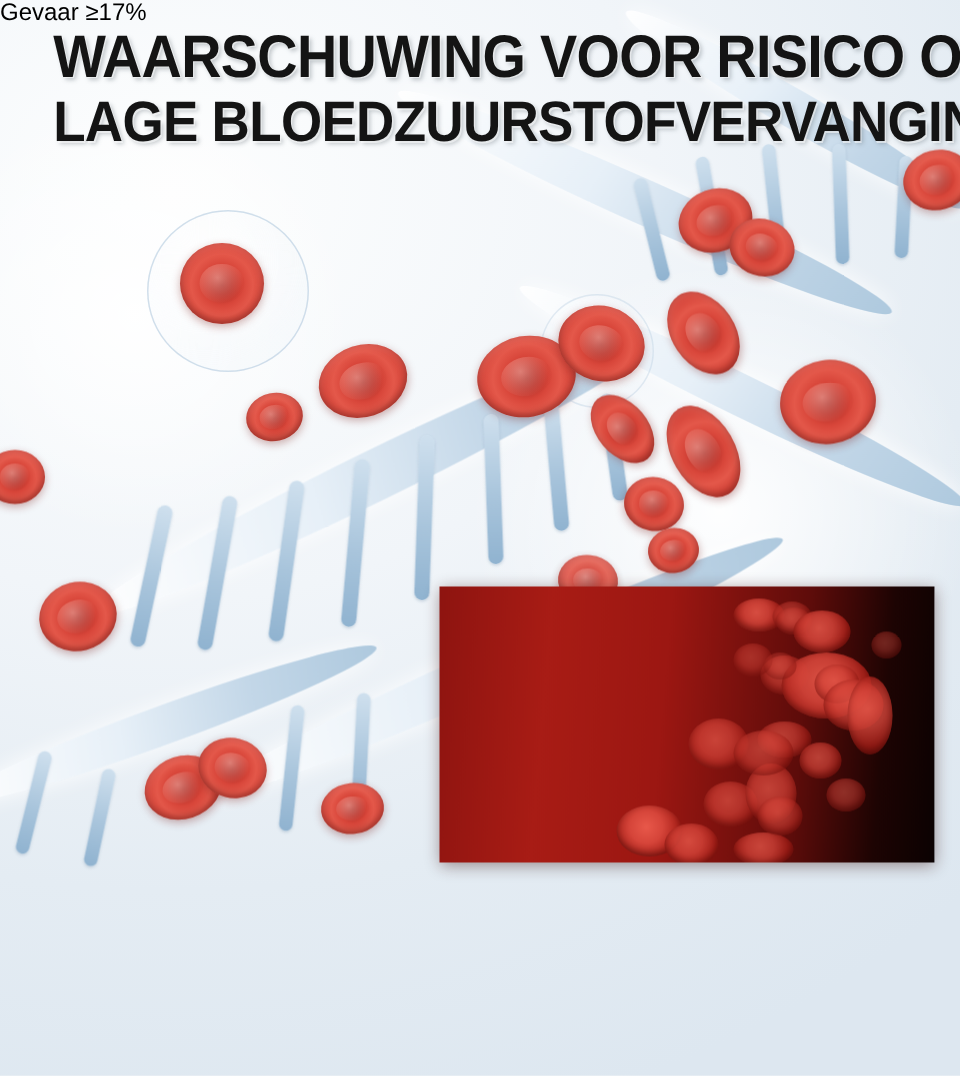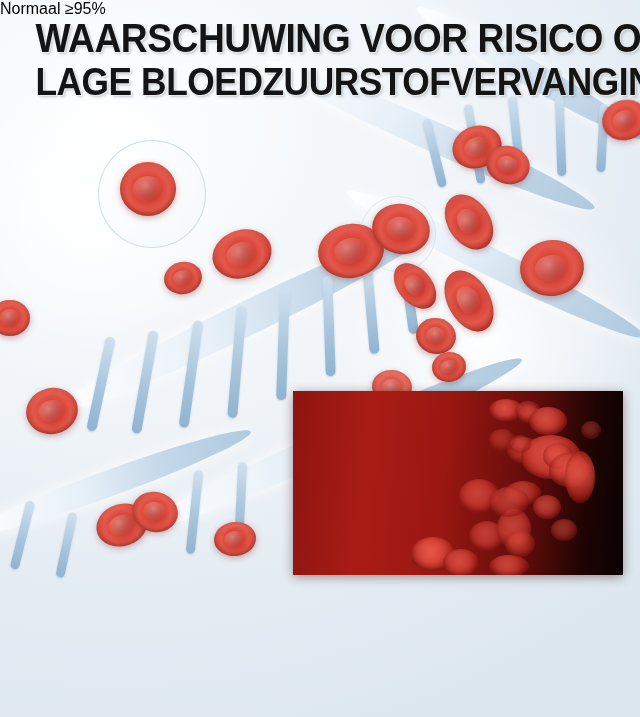--- a/index.html
+++ b/index.html
@@ -260,18 +260,18 @@
     </div>
     <div class="mol" style="left:60px;top:6px;">
       <b style="left:2px;top:4px;width:18px;transform:rotate(40deg);"></b>
       <i style="left:0px;top:0px;width:6px;height:6px;"></i>
       <i style="left:16px;top:12px;width:6px;height:6px;"></i>
     </div>
   </div>
 
   <div class="badges">
     <div class="badge b-normal">
-      <span class="lbl">Normaal</span>
-      <span class="val">≥95%</span>
+      <span class="lbl">Gevaar</span>
+      <span class="val">≥17%</span>
     </div>
   </div>
 
 </div>
 
 </body></html>

